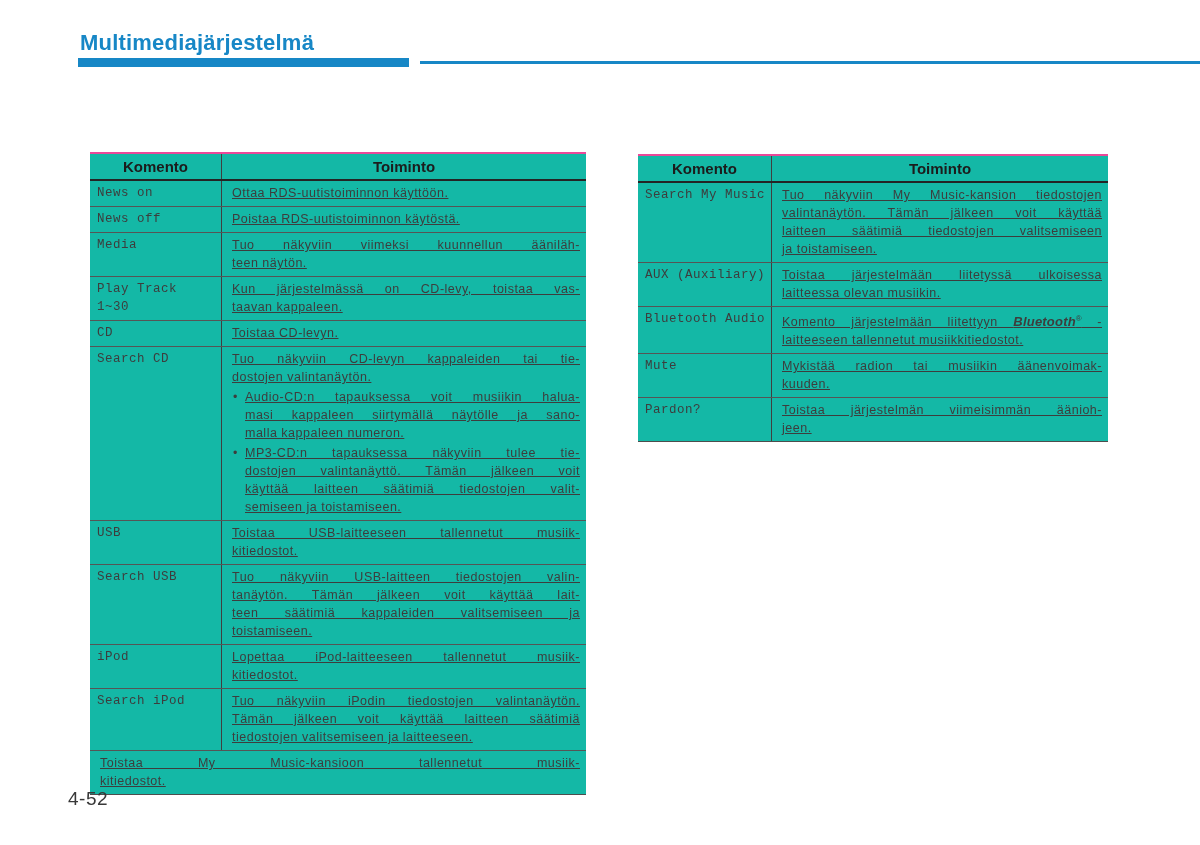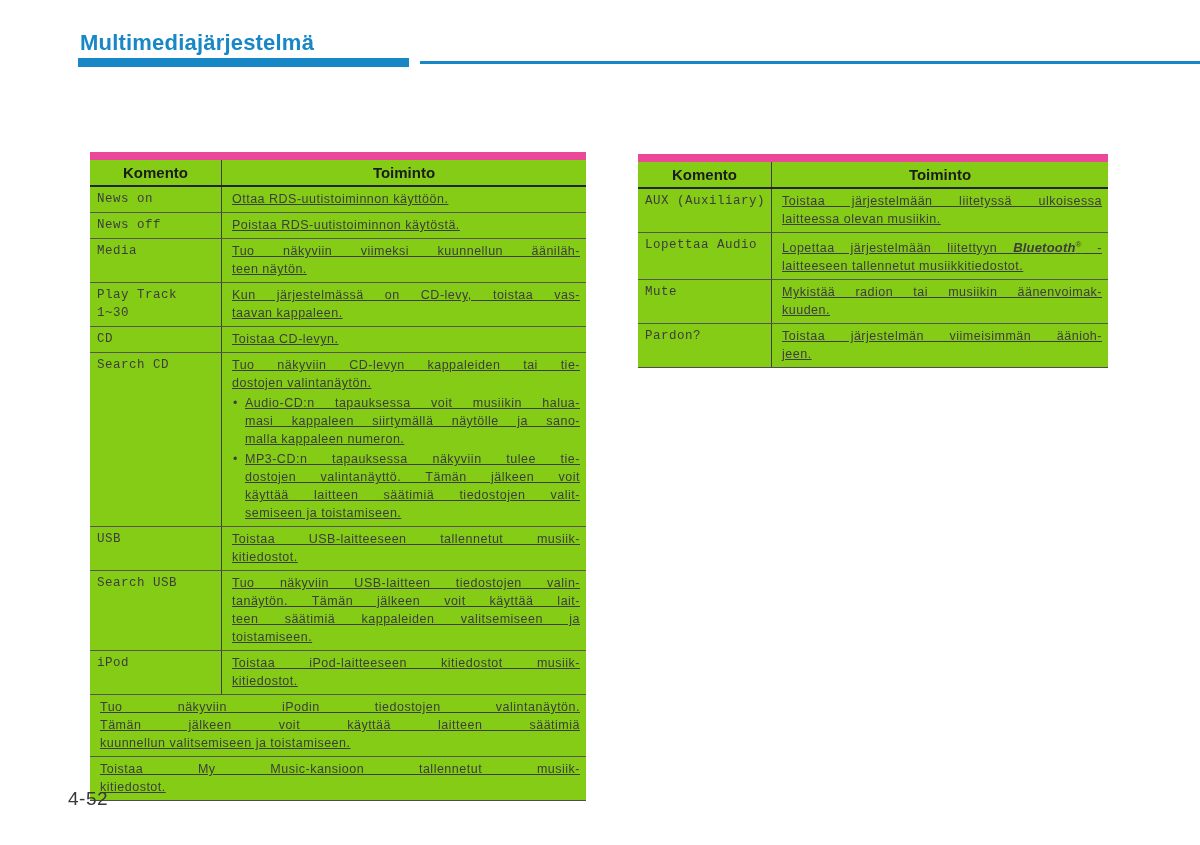--- a/index.html
+++ b/index.html
@@ -27,23 +27,23 @@
     background:var(--accent,#1787c6);
   }
   .title-rule{
     position:absolute;left:420px;top:61px;
     width:780px;height:3px;
     background:var(--accent,#1787c6);
   }
   
   .cmdtable{
     position:absolute;
-    border-top:8px solid #ec4899;
+    border-top:2px solid #ec4899;
     border-bottom:1px solid #4d4d4d;
-    background:#84cc16;
+    background:#14b8a6;
   }
   .table-left{left:90px;top:152px;width:496px;}
   .table-right{left:638px;top:154px;width:470px;}
   .thead{
     display:flex;
     border-bottom:2px solid #242424;
     font-weight:bold;color:#1c1c1c;
   }
   .th{
     font-size:15px;line-height:19px;
@@ -175,31 +175,32 @@
               <div class="ln just">tanäytön. Tämän jälkeen voit käyttää lait-</div>
               <div class="ln just">teen säätimiä kappaleiden valitsemiseen ja</div>
               <div class="ln">toistamiseen.</div>
             </div>
           </div>
         </div>
         <div class="tr">
           <div class="td cmd">iPod</div>
           <div class="td act">
             <div class="para">
-              <div class="ln just">Toistaa iPod-laitteeseen kitiedostot musiik-</div>
+              <div class="ln just">Lopettaa iPod-laitteeseen tallennetut musiik-</div>
               <div class="ln">kitiedostot.</div>
             </div>
           </div>
         </div>
         <div class="tr">
+          <div class="td cmd">Search iPod</div>
           <div class="td act">
             <div class="para">
               <div class="ln just">Tuo näkyviin iPodin tiedostojen valintanäytön.</div>
               <div class="ln just">Tämän jälkeen voit käyttää laitteen säätimiä</div>
-              <div class="ln">kuunnellun valitsemiseen ja toistamiseen.</div>
+              <div class="ln">tiedostojen valitsemiseen ja laitteeseen.</div>
             </div>
           </div>
         </div>
         <div class="tr">
           <div class="td act">
             <div class="para">
               <div class="ln just">Toistaa My Music-kansioon tallennetut musiik-</div>
               <div class="ln">kitiedostot.</div>
             </div>
           </div>
@@ -207,33 +208,44 @@
       </div>
   </section>
 
   <section class="cmdtable table-right">
     <div class="thead">
       <div class="th cmd">Komento</div>
       <div class="th act">Toiminto</div>
     </div>
     <div class="tbody">
         <div class="tr">
+          <div class="td cmd">Search My Music</div>
+          <div class="td act">
+            <div class="para">
+              <div class="ln just">Tuo näkyviin My Music-kansion tiedostojen</div>
+              <div class="ln just">valintanäytön. Tämän jälkeen voit käyttää</div>
+              <div class="ln just">laitteen säätimiä tiedostojen valitsemiseen</div>
+              <div class="ln">ja toistamiseen.</div>
+            </div>
+          </div>
+        </div>
+        <div class="tr">
           <div class="td cmd">AUX (Auxiliary)</div>
           <div class="td act">
             <div class="para">
               <div class="ln just">Toistaa järjestelmään liitetyssä ulkoisessa</div>
               <div class="ln">laitteessa olevan musiikin.</div>
             </div>
           </div>
         </div>
         <div class="tr">
-          <div class="td cmd">Lopettaa Audio</div>
-          <div class="td act">
-            <div class="para">
-              <div class="ln just"><span>Lopettaa järjestelmään liitettyyn </span><span class="seg-brand">Bluetooth</span><span class="seg-sup">®</span><span> -</span></div>
+          <div class="td cmd">Bluetooth Audio</div>
+          <div class="td act">
+            <div class="para">
+              <div class="ln just"><span>Komento järjestelmään liitettyyn </span><span class="seg-brand">Bluetooth</span><span class="seg-sup">®</span><span> -</span></div>
               <div class="ln">laitteeseen tallennetut musiikkitiedostot.</div>
             </div>
           </div>
         </div>
         <div class="tr">
           <div class="td cmd">Mute</div>
           <div class="td act">
             <div class="para">
               <div class="ln just">Mykistää radion tai musiikin äänenvoimak-</div>
               <div class="ln">kuuden.</div>

